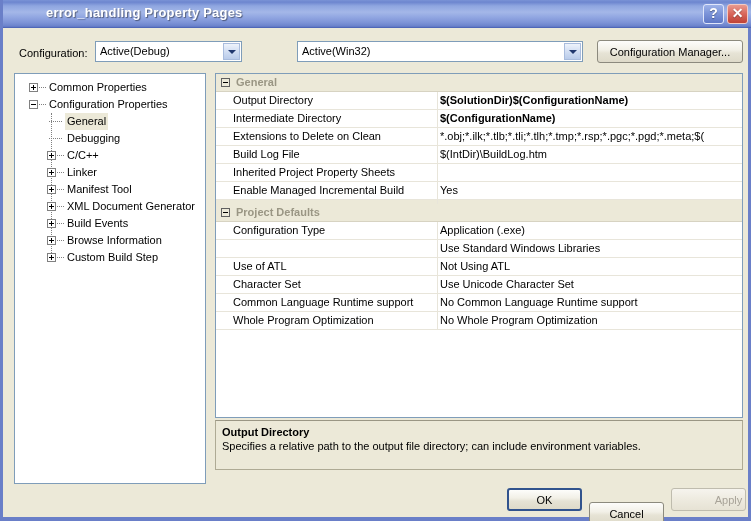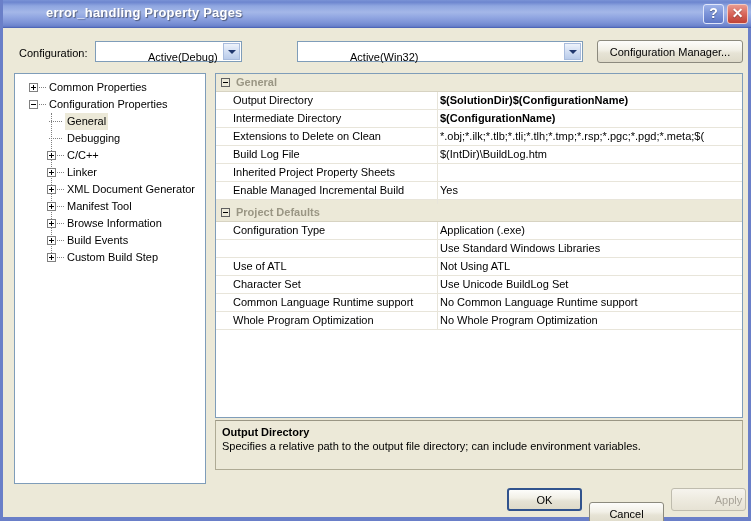--- a/index.html
+++ b/index.html
@@ -92,24 +92,23 @@
     position: absolute;
     box-sizing: border-box;
     height: 21px;
     background: #ffffff;
     border: 1px solid #7f9db9;
     font-size: 11px;
   }
   .combo .cval {
     position: absolute;
     left: 4px;
-    top: 9px;
+    top: 3px;
     white-space: nowrap;
     overflow: hidden;
-    margin-left: 48px;
   }
   .combo .carrow {
     position: absolute;
     right: 1px;
     top: 1px;
     width: 17px;
     height: 17px;
     background: linear-gradient(to bottom, #f4f3ee 0%, #dcd9c8 55%, #cac6b0 100%);
     border: 1px solid #c0bca6;
     box-sizing: border-box;
@@ -411,36 +410,36 @@
             <span class="tlbl">C/C++</span>
           </div>
           <div class="tnode d1">
             <span class="tbox plus"></span>
             <span class="tdash"></span>
             <span class="tlbl">Linker</span>
           </div>
           <div class="tnode d1">
             <span class="tbox plus"></span>
             <span class="tdash"></span>
+            <span class="tlbl">Manifest Tool</span>
+          </div>
+          <div class="tnode d1">
+            <span class="tbox plus"></span>
+            <span class="tdash"></span>
             <span class="tlbl">XML Document Generator</span>
           </div>
           <div class="tnode d1">
             <span class="tbox plus"></span>
             <span class="tdash"></span>
-            <span class="tlbl">Manifest Tool</span>
+            <span class="tlbl">Build Events</span>
           </div>
           <div class="tnode d1">
             <span class="tbox plus"></span>
             <span class="tdash"></span>
             <span class="tlbl">Browse Information</span>
-          </div>
-          <div class="tnode d1">
-            <span class="tbox plus"></span>
-            <span class="tdash"></span>
-            <span class="tlbl">Build Events</span>
           </div>
           <div class="tnode d1">
             <span class="tbox plus"></span>
             <span class="tdash"></span>
             <span class="tlbl">Custom Build Step</span>
           </div>
         </div>
     </div>
   </div>
 
@@ -486,21 +485,21 @@
         </div>
         <div class="grow">
           <span class="gval">Use Standard Windows Libraries</span>
         </div>
         <div class="grow">
           <span class="gname">Use of ATL</span>
           <span class="gval">Not Using ATL</span>
         </div>
         <div class="grow">
           <span class="gname">Character Set</span>
-          <span class="gval">Use Unicode BuildLog Set</span>
+          <span class="gval">Use Unicode Character Set</span>
         </div>
         <div class="grow">
           <span class="gname">Common Language Runtime support</span>
           <span class="gval">No Common Language Runtime support</span>
         </div>
         <div class="grow">
           <span class="gname">Whole Program Optimization</span>
           <span class="gval">No Whole Program Optimization</span>
         </div>
       </div>

